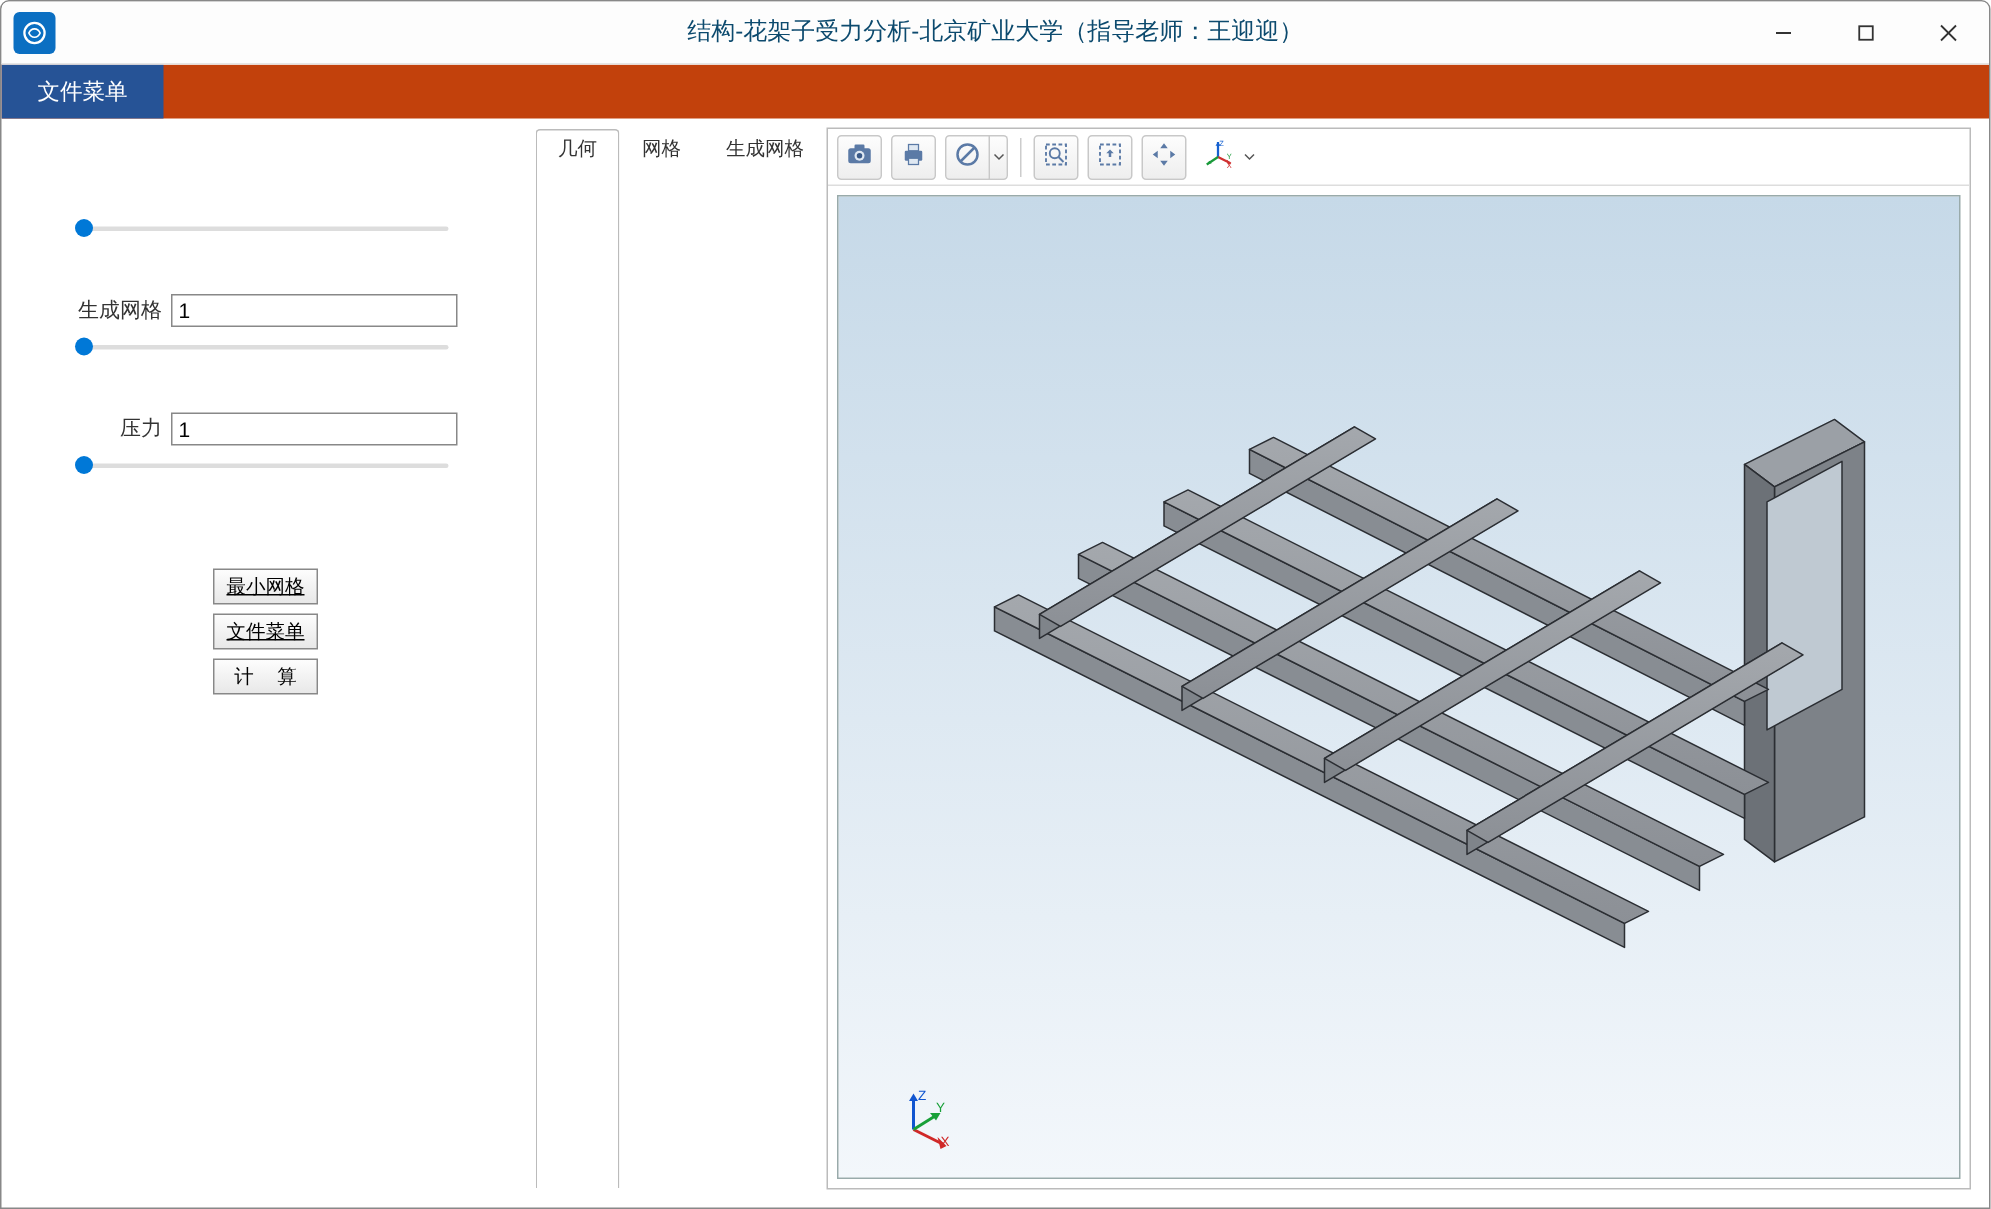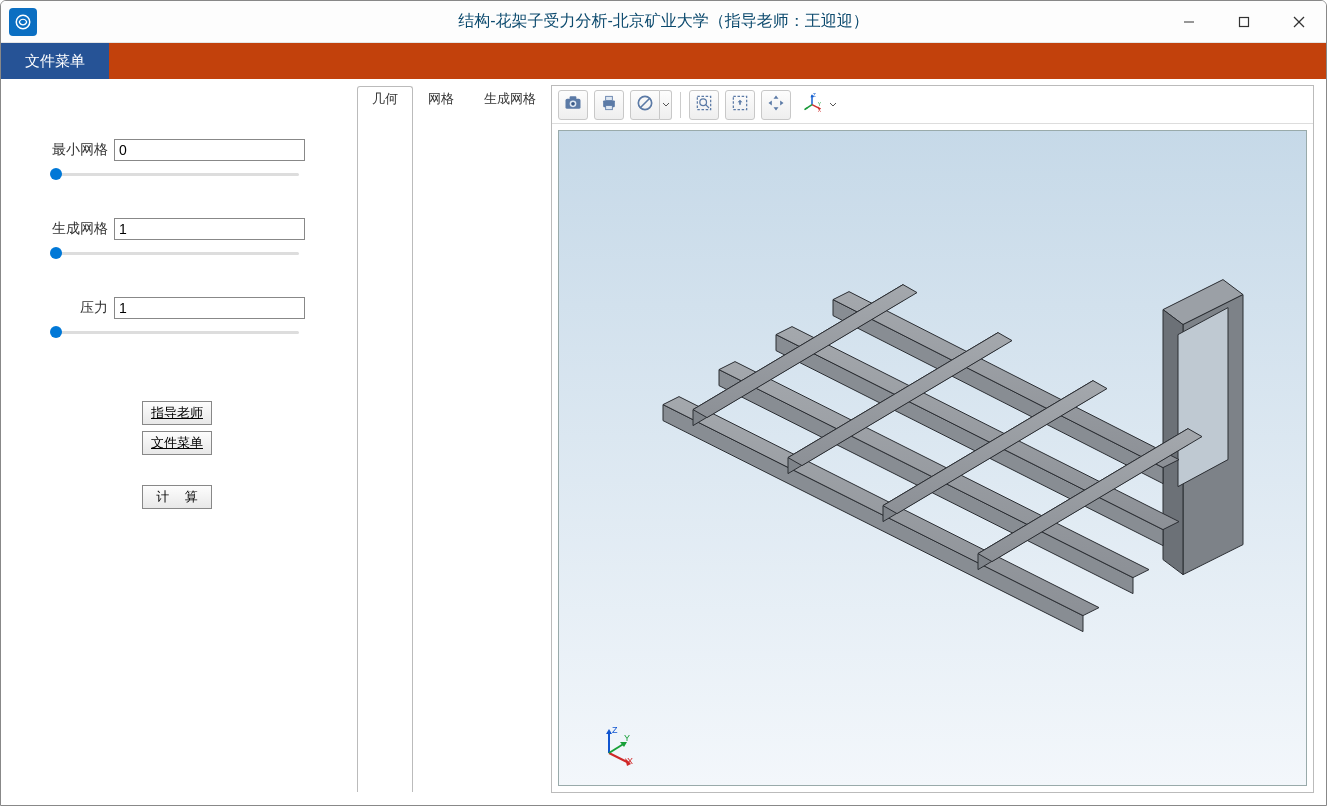--- a/index.html
+++ b/index.html
@@ -125,21 +125,21 @@
 }
 .action-btn {
   width: 70px;
   height: 24px;
   border: 1px solid #888;
   background: linear-gradient(#fdfdfd, #e8e8e8);
   font-size: 13px;
   text-decoration: underline;
   cursor: default;
 }
-.action-btn.no-underline { text-decoration: none; letter-spacing: 6px; padding-left: 6px; margin-top: 24px; }
+.action-btn.no-underline { text-decoration: none; letter-spacing: 6px; padding-left: 6px; }
 
 .main-panel {
   flex: 1;
   padding: 6px 12px 12px 4px;
   display: flex;
   flex-direction: row;
 }
 .tabs {
   display: flex;
   gap: 0;
@@ -252,24 +252,20 @@
 
 <div class="menubar">
   <div class="menubar-item">文件菜单</div>
 </div>
 
 <div class="content">
 
   <div class="sidebar">
 
     <div class="param-group">
-      <div class="param-row">
-        <span class="param-label">最小网格</span>
-        <input class="param-input" value="0" style="">
-      </div>
       <div class="param-slider">
         <div class="slider-track"></div>
         <div class="slider-thumb" style="left:1px"></div>
       </div>
     </div>
 
     <div class="param-group">
       <div class="param-row">
         <span class="param-label">生成网格</span>
         <input class="param-input" value="1" style="">
@@ -285,21 +281,21 @@
         <span class="param-label">压力</span>
         <input class="param-input" value="1" style="">
       </div>
       <div class="param-slider">
         <div class="slider-track"></div>
         <div class="slider-thumb" style="left:1px"></div>
       </div>
     </div>
 
     <div class="action-buttons">
-      <button class="action-btn">指导老师</button>
+      <button class="action-btn">最小网格</button>
       <button class="action-btn">文件菜单</button>
       <button class="action-btn no-underline">计 算</button>
     </div>
   </div>
 
   <div class="main-panel">
     <div class="tabs">
       <div class="tab active">几何</div>
       <div class="tab">网格</div>
       <div class="tab">生成网格</div>

